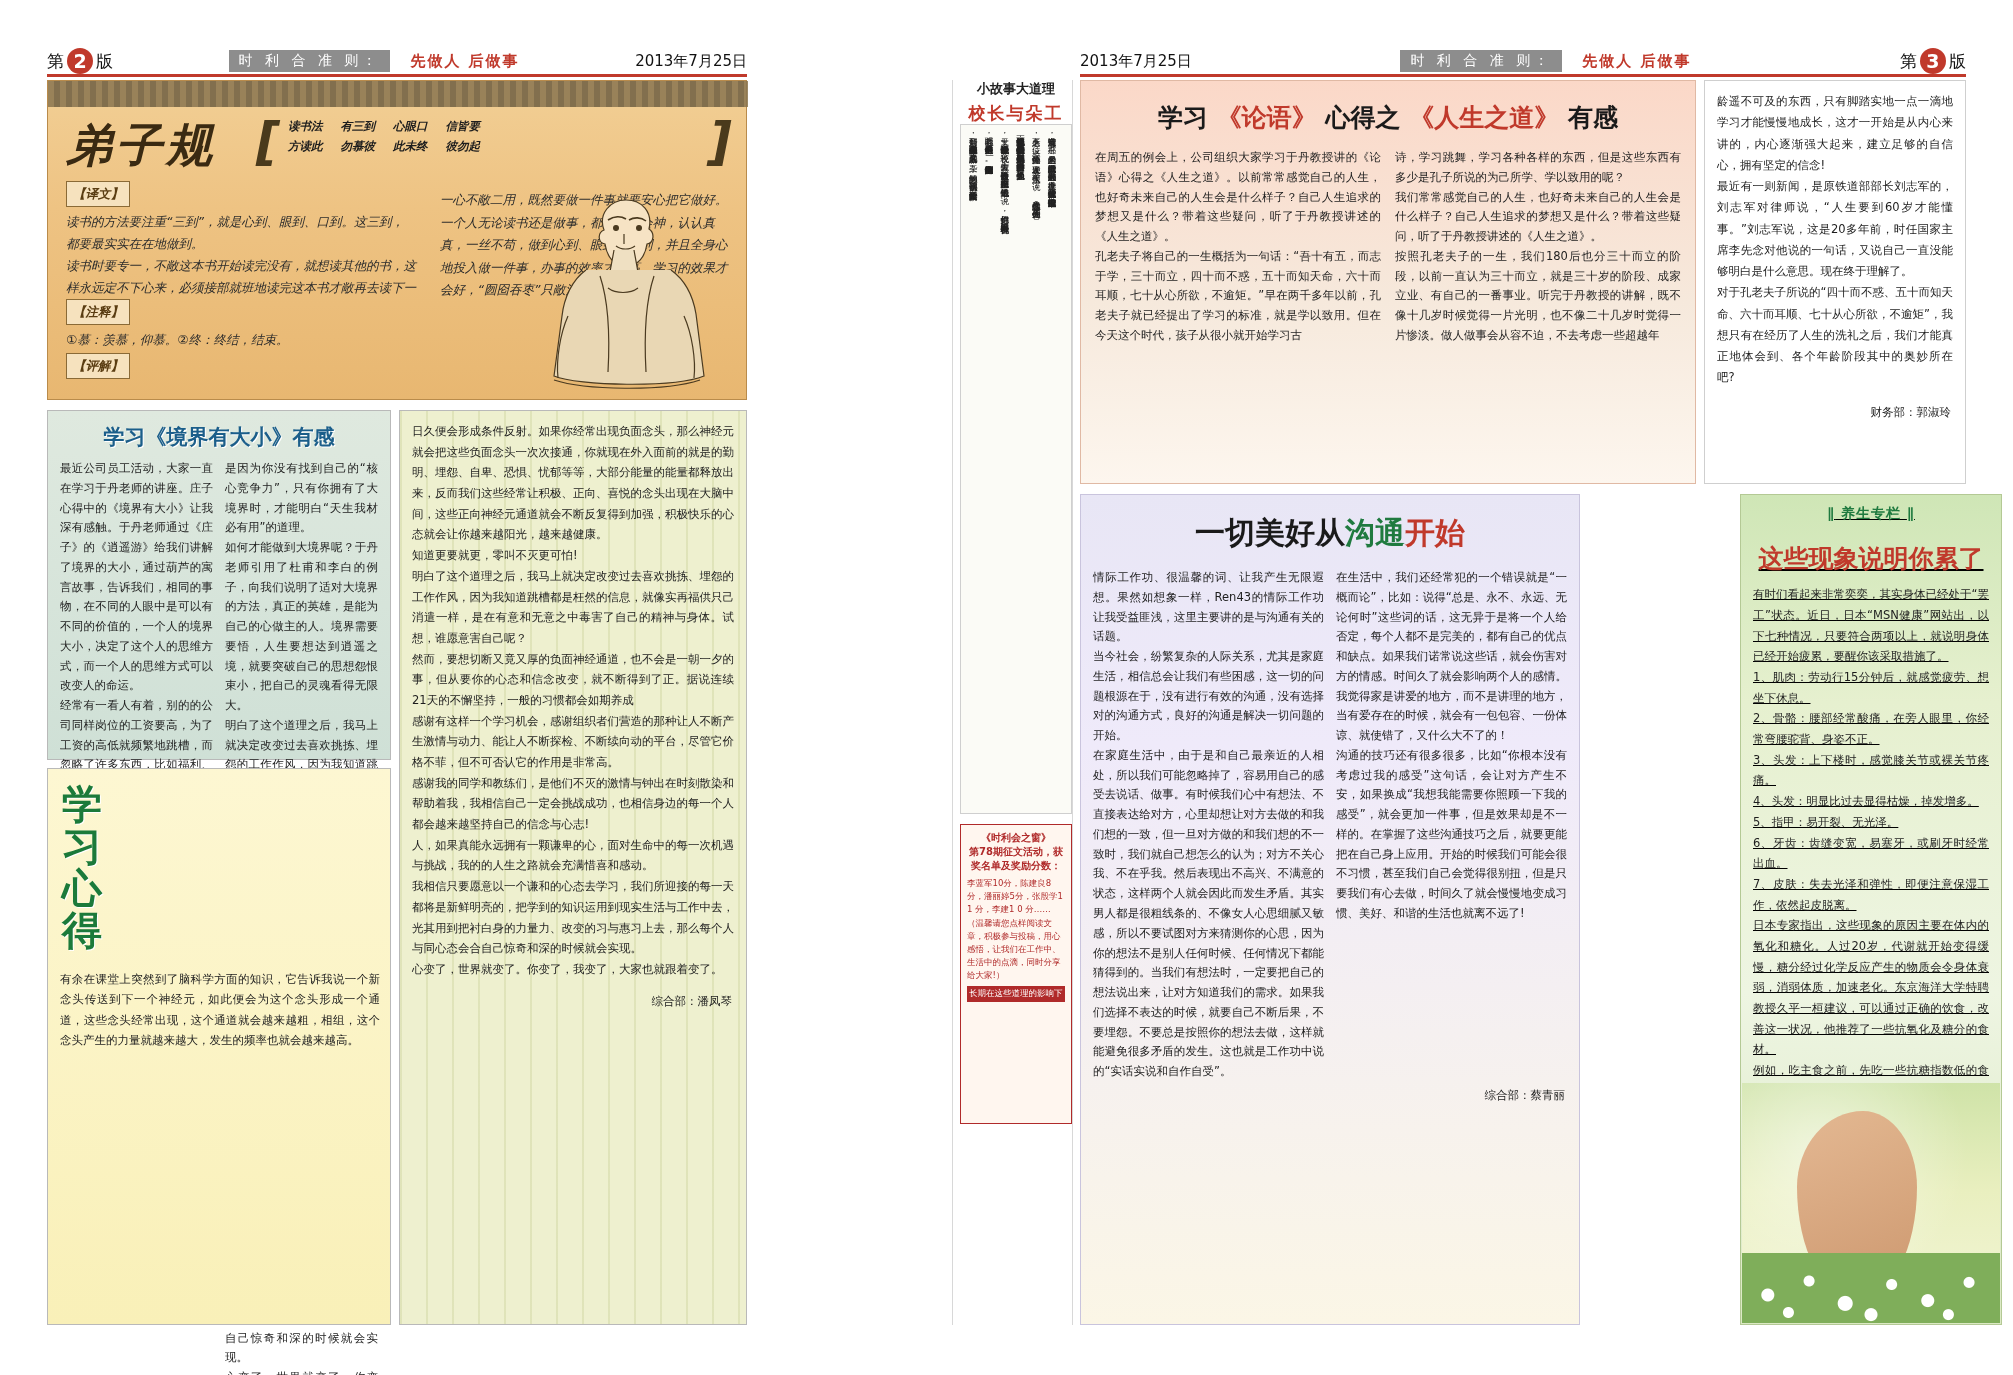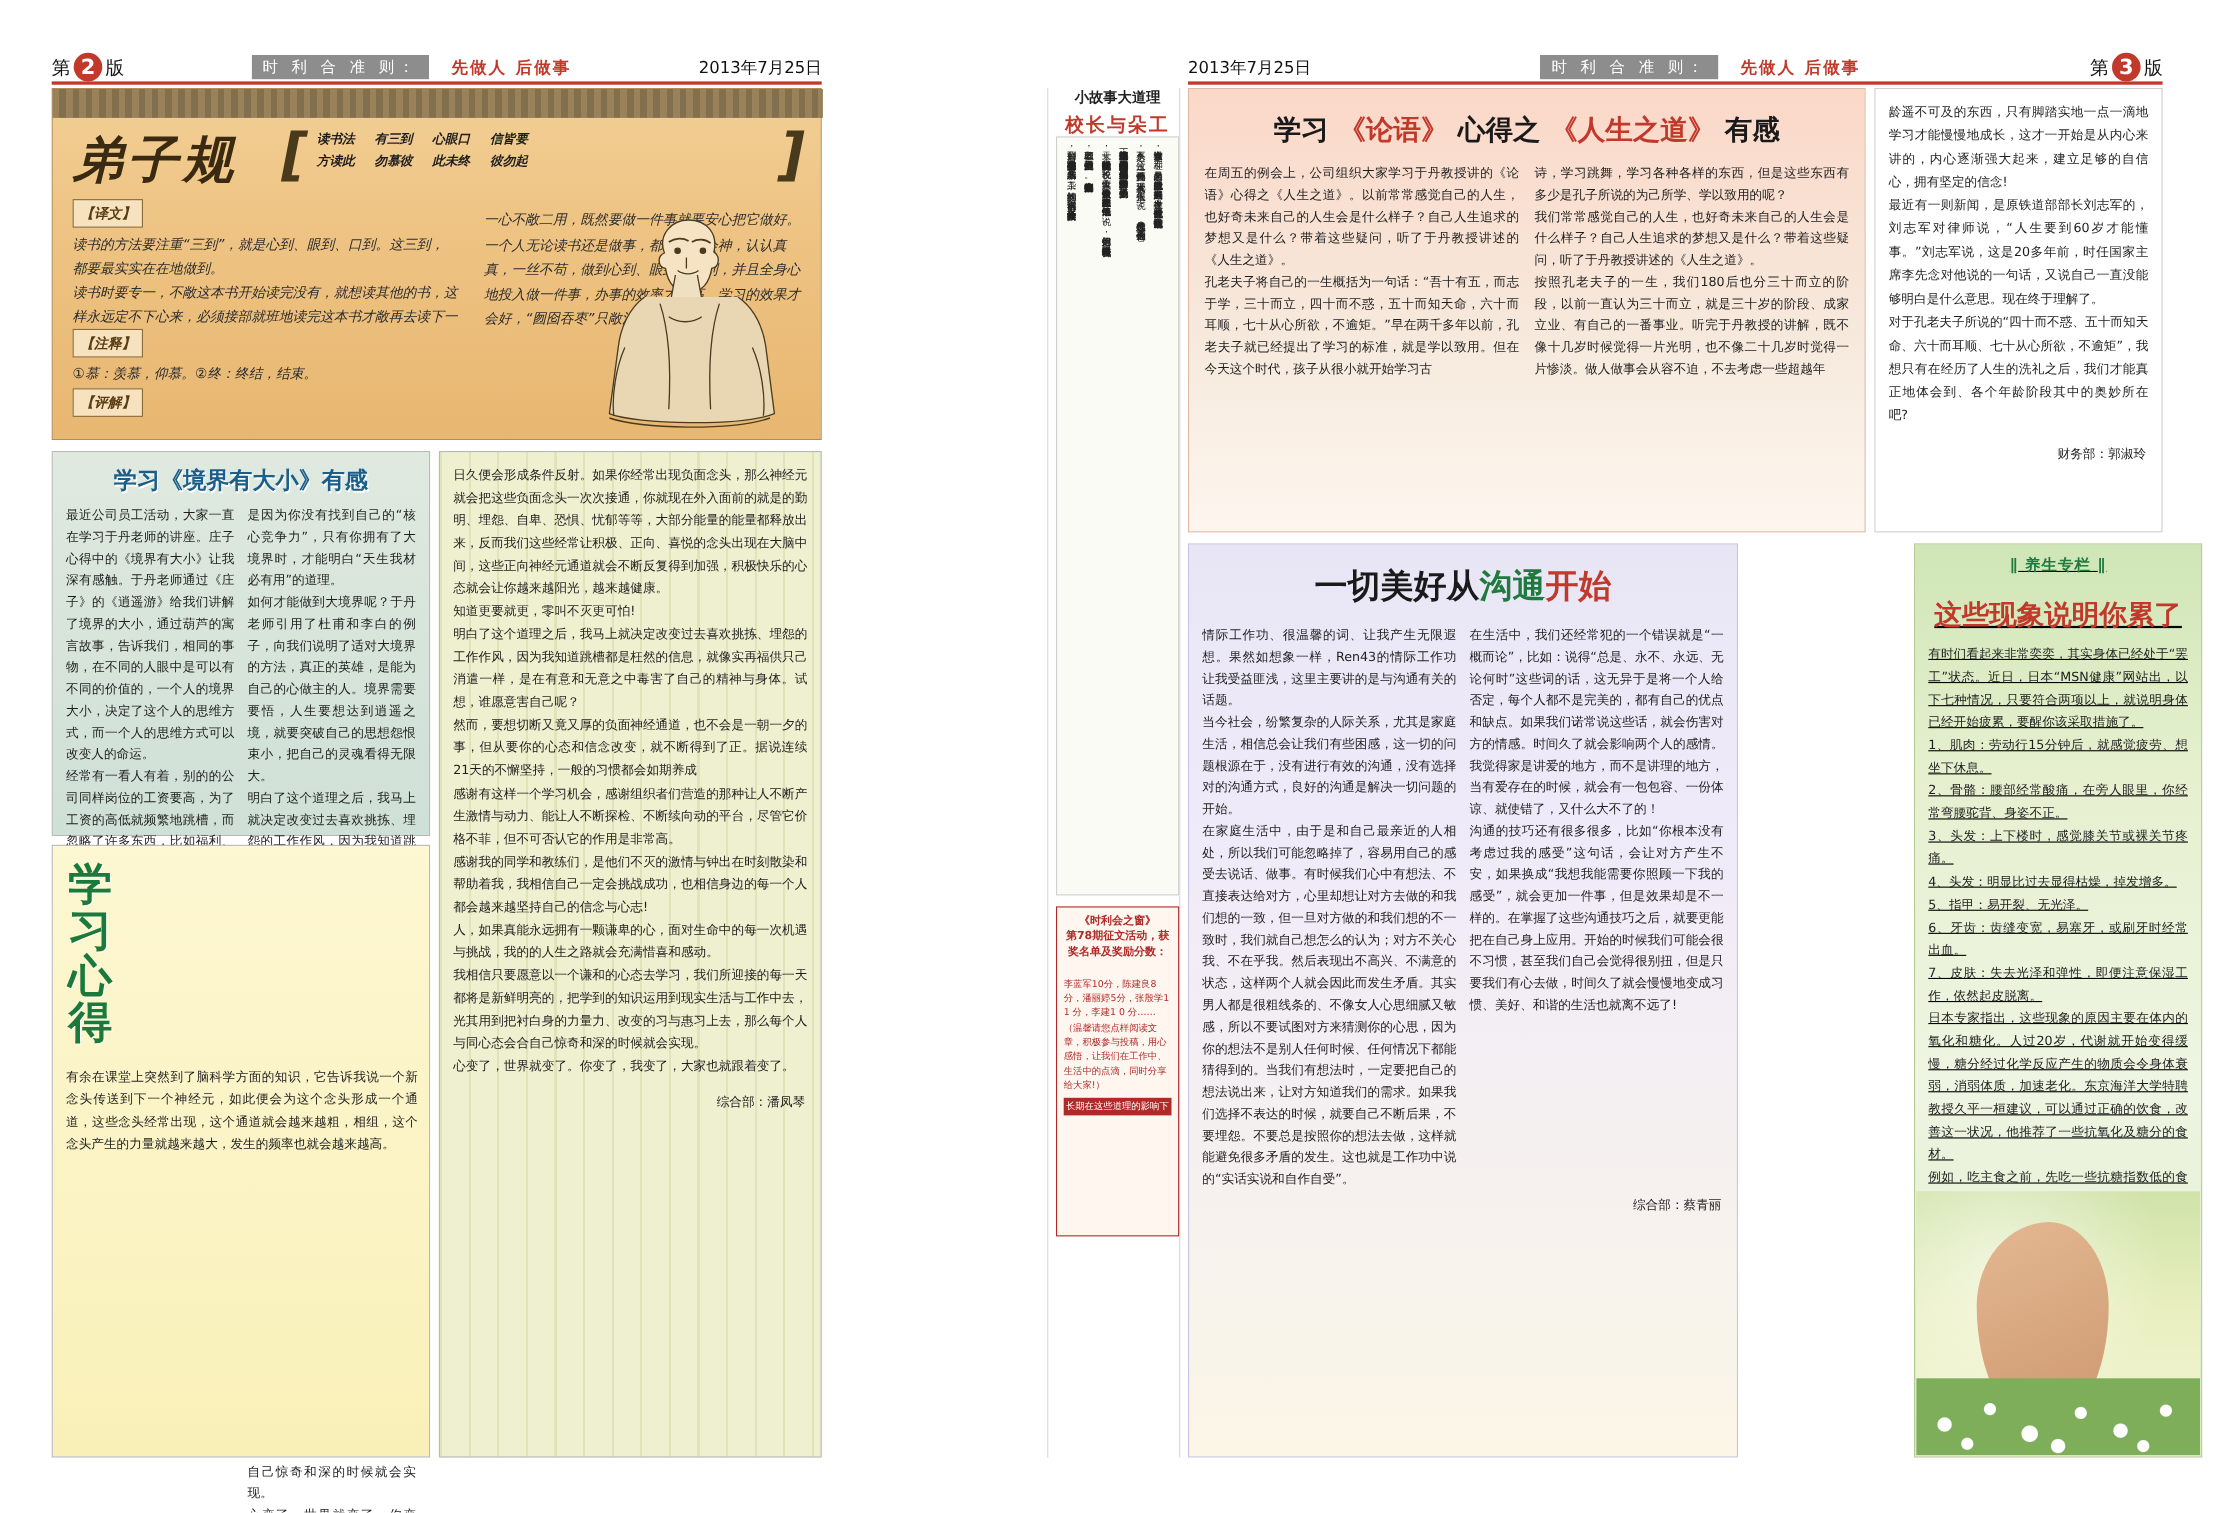--- a/index.html
+++ b/index.html
@@ -134,21 +134,21 @@
     border:1px solid #cfcfcf; background:#fbfbf6; padding:6px;
     font-size:8.5px; line-height:1.5; color:#222; overflow:hidden;
   }
   .story-box .vcols { display:flex; gap:3px; height:100%; }
   .story-box .vcol { writing-mode:vertical-rl; text-orientation:upright; height:100%; }
   .notice-box {
     position:absolute; left:0; top:744px; width:112px; height:300px;
     border:1px solid #b02a2a; background:#fff6ef; padding:6px;
   }
   .notice-title { font-size:10px; color:#b02a2a; font-weight:bold; text-align:center; line-height:1.4; }
-  .notice-body { margin-top:16px; font-size:8.5px; line-height:1.55; color:#b02a2a; }
+  .notice-body { margin-top:4px; font-size:8.5px; line-height:1.55; color:#b02a2a; }
   .notice-hl { background:#b02a2a; color:#fff; display:block; padding:2px; margin-top:4px; font-size:8.5px; }
 
   
   #right { position:absolute; left:1080px; top:80px; width:886px; height:1245px; }
 
   .lunyu {
     left:0; top:0; width:616px; height:404px;
     background: linear-gradient(180deg,#fbd8c8 0%, #f6e9dc 55%, #fdf6ee 100%);
     border:1px solid #e0b9a4;
   }

